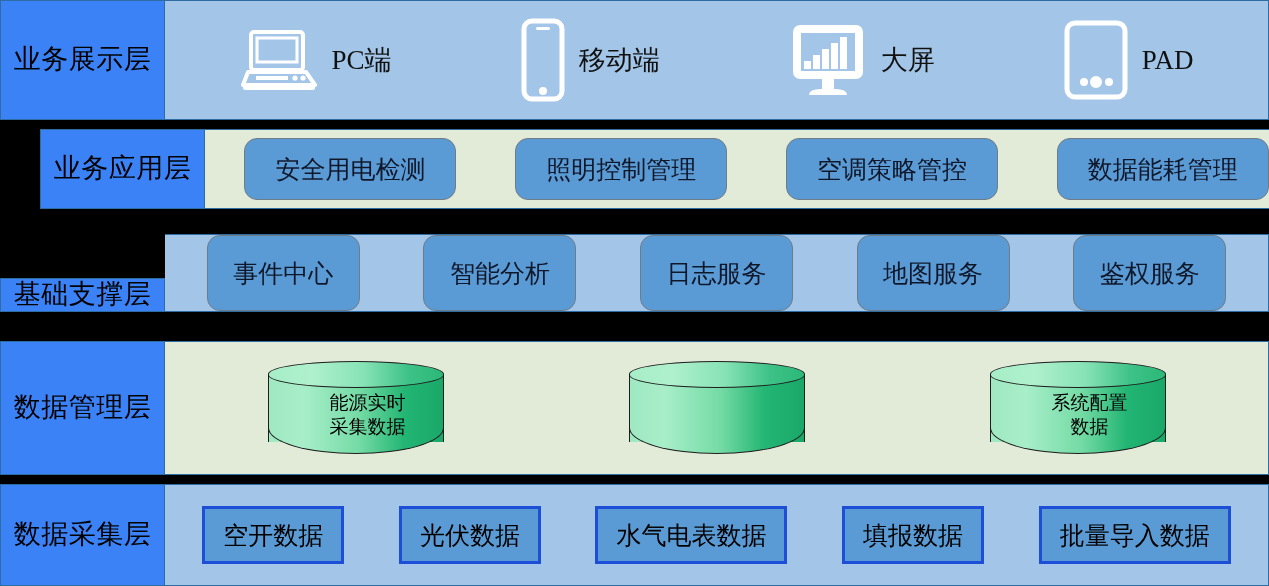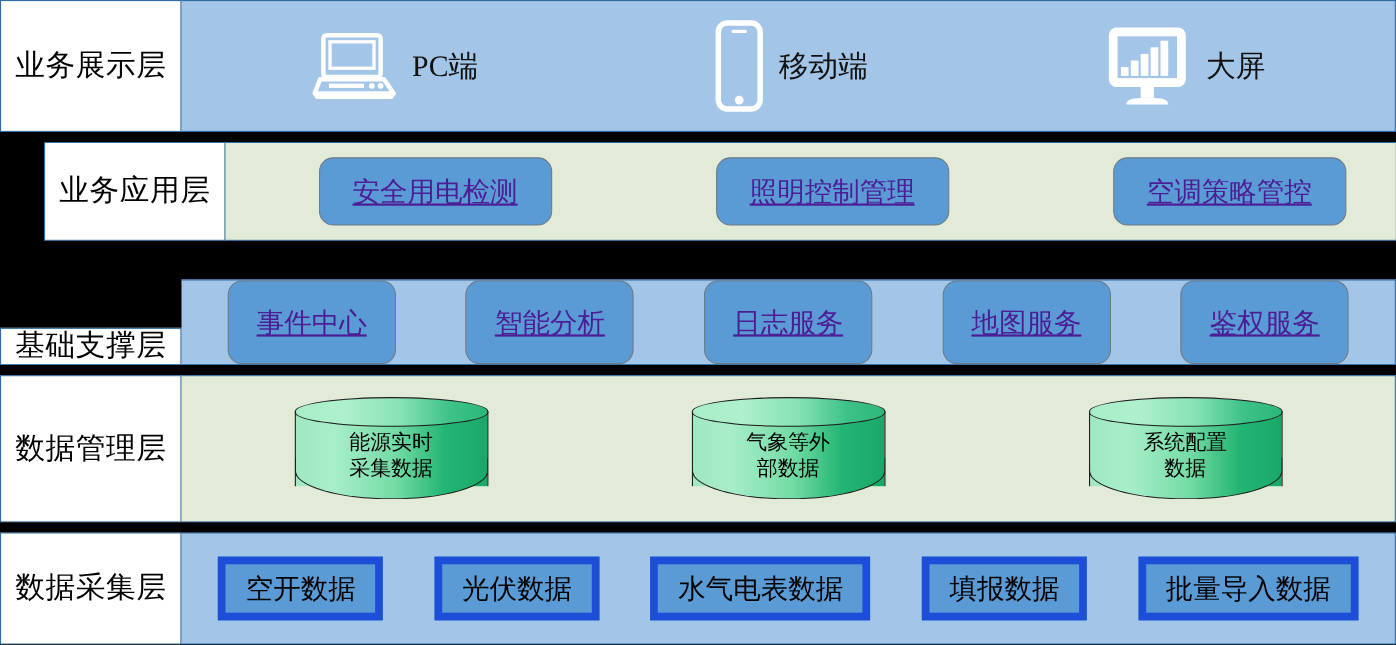--- a/index.html
+++ b/index.html
@@ -27,21 +27,21 @@
 
   .layer {
     display: flex;
     flex-direction: row;
     width: 100%;
     overflow: hidden;
   }
 
   .layer-label {
     flex: 0 0 165px;
-    background: #ffffff;
+    background: #3b82f6;
     border: 1px solid #2e6ca4;
     display: flex;
     align-items: center;
     justify-content: center;
     text-align: center;
     font-size: 27px;
     line-height: 1.18;
     color: #000000;
     letter-spacing: 0.5px;
     padding: 0 2px;
@@ -73,43 +73,42 @@
     color: #111;
     white-space: nowrap;
   }
   .device-icon { flex: 0 0 auto; line-height: 0; }
 
   
   .pill {
     background: #5b9bd5;
     border: 1px solid #6f7b85;
     border-radius: 13px;
-    color: #4c1d95;
+    color: #0f172a;
     display: flex;
     align-items: center;
     justify-content: center;
     text-align: center;
     white-space: nowrap;
-    text-decoration: underline;
   }
   .pill-app {
     width: 212px;
     height: 62px;
     font-size: 25px;
   }
   .pill-svc {
     width: 153px;
     height: 76px;
     font-size: 25px;
   }
 
   
   .sqbox {
     background: #5b9bd5;
-    border: 7px solid #1d4ed8;
+    border: 3px solid #1d4ed8;
     border-radius: 0;
     color: #000;
     display: flex;
     align-items: center;
     justify-content: center;
     text-align: center;
     white-space: nowrap;
     height: 58px;
     font-size: 25px;
     padding: 0 18px;
@@ -144,21 +143,21 @@
     position: absolute;
     left: 0; top: 0;
     width: 176px; height: 27px;
     border: 1px solid #1d1d1d;
     border-radius: 88px / 13px;
     background: linear-gradient(to right,
         #a6eec8 0%, #aff0cd 25%, #86e2b4 55%, #3ec287 80%, #2bb878 100%);
   }
   .cyl-text {
     position: absolute;
-    left: 0; top: 30px;
+    left: 12px; top: 30px;
     width: 176px;
     text-align: center;
     font-size: 19px;
     line-height: 1.28;
     color: #000;
     z-index: 3;
     white-space: pre-line;
   }
 </style>
 </head>
@@ -197,59 +196,68 @@
         <rect x="15" y="38" width="7" height="8" fill="white"></rect>
         <rect x="24" y="32" width="7" height="14" fill="white"></rect>
         <rect x="33" y="26" width="7" height="20" fill="white"></rect>
         <rect x="42" y="20" width="7" height="26" fill="white"></rect>
         <rect x="51" y="14" width="7" height="32" fill="white"></rect>
         <rect x="33" y="56" width="12" height="10" fill="white"></rect>
         <path d="M20 72 Q20 66 32 66 L46 66 Q58 66 58 72 Z" fill="white"></path>
       </svg></span>
           <span class="device-label">大屏</span>
         </div>
+        <div class="device">
+          <span class="device-icon"><svg width="64" height="80" viewBox="0 0 64 80">
+        <rect x="3" y="3" width="58" height="74" rx="8" fill="none" stroke="white" stroke-width="5"></rect>
+        <rect x="11" y="11" width="42" height="42" fill="#a3c6e8"></rect>
+        <circle cx="20" cy="62" r="4" fill="white"></circle>
+        <circle cx="32" cy="62" r="6" fill="white"></circle>
+        <circle cx="45" cy="62" r="4" fill="white"></circle>
+      </svg></span>
+          <span class="device-label">PAD</span>
+        </div>
       </div>
     </div>
     <div class="layer-gap"></div>
     <div class="layer" style="flex: 1 1 auto; margin-left: 40px;">
       <div class="layer-label">业务应用层</div>
       <div class="layer-body bg-green">
         <div class="pill pill-app">安全用电检测</div>
         <div class="pill pill-app">照明控制管理</div>
         <div class="pill pill-app">空调策略管控</div>
+        <div class="pill pill-app">数据能耗管理</div>
       </div>
     </div>
     <div class="layer-gap"></div>
     <div class="layer" style="flex: 1 1 auto; align-items: flex-end;">
       <div class="layer-label">基础支撑层</div>
       <div class="layer-body bg-blue">
         <div class="pill pill-svc">事件中心</div>
         <div class="pill pill-svc">智能分析</div>
         <div class="pill pill-svc">日志服务</div>
         <div class="pill pill-svc">地图服务</div>
         <div class="pill pill-svc">鉴权服务</div>
       </div>
     </div>
     <div class="layer-gap"></div>
-    <div class="layer" style="flex: 0 0 134px;">
+    <div class="layer" style="flex: 0 0 134px; margin-top: 20px;">
       <div class="layer-label">数据管理层</div>
       <div class="layer-body bg-green">
         <div class="cylinder">
           <div class="cyl-body"></div>
           <div class="cyl-bottom"></div>
           <div class="cyl-top"></div>
           <div class="cyl-text">能源实时
 采集数据</div>
         </div>
         <div class="cylinder">
           <div class="cyl-body"></div>
           <div class="cyl-bottom"></div>
           <div class="cyl-top"></div>
-          <div class="cyl-text">气象等外
-部数据</div>
         </div>
         <div class="cylinder">
           <div class="cyl-body"></div>
           <div class="cyl-bottom"></div>
           <div class="cyl-top"></div>
           <div class="cyl-text">系统配置
 数据</div>
         </div>
       </div>
     </div>

